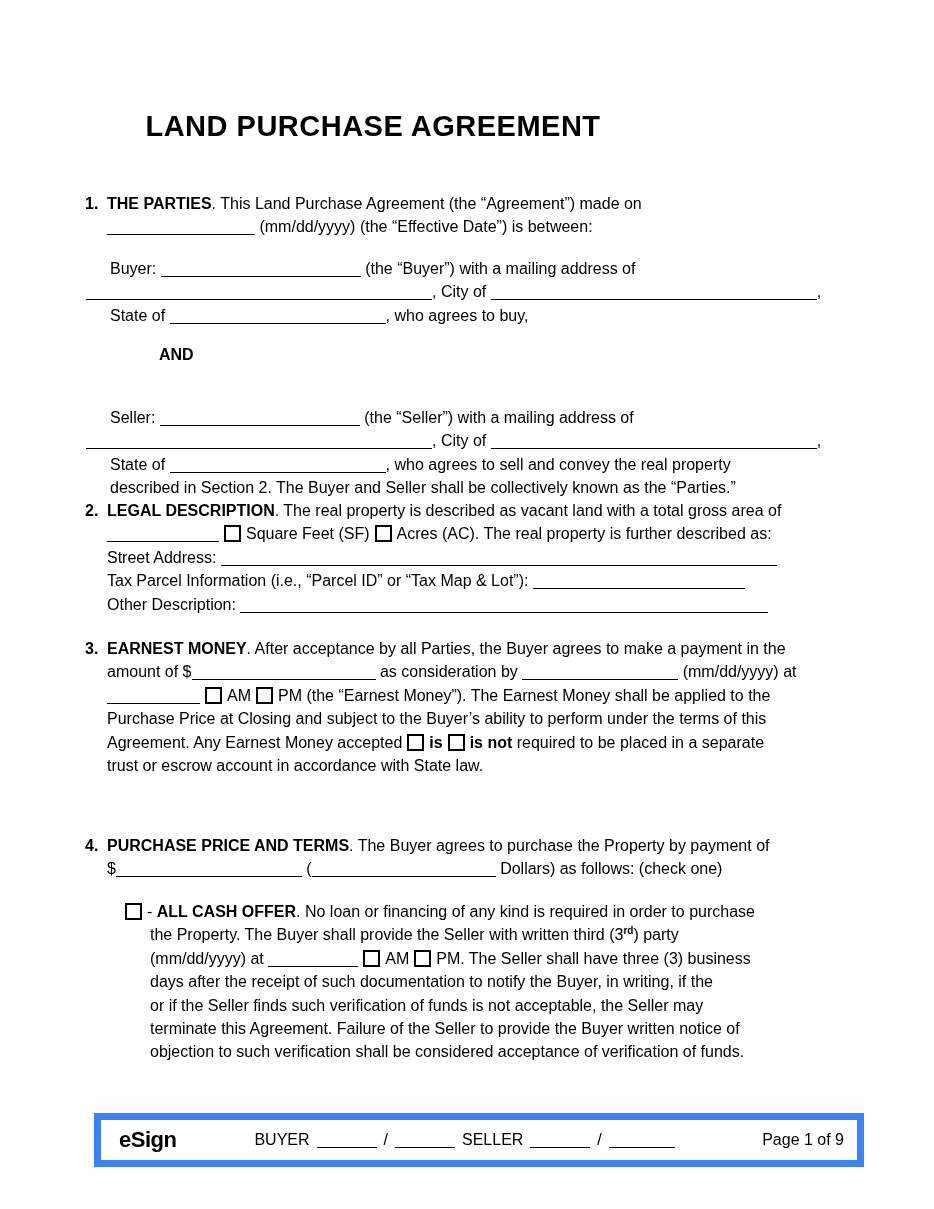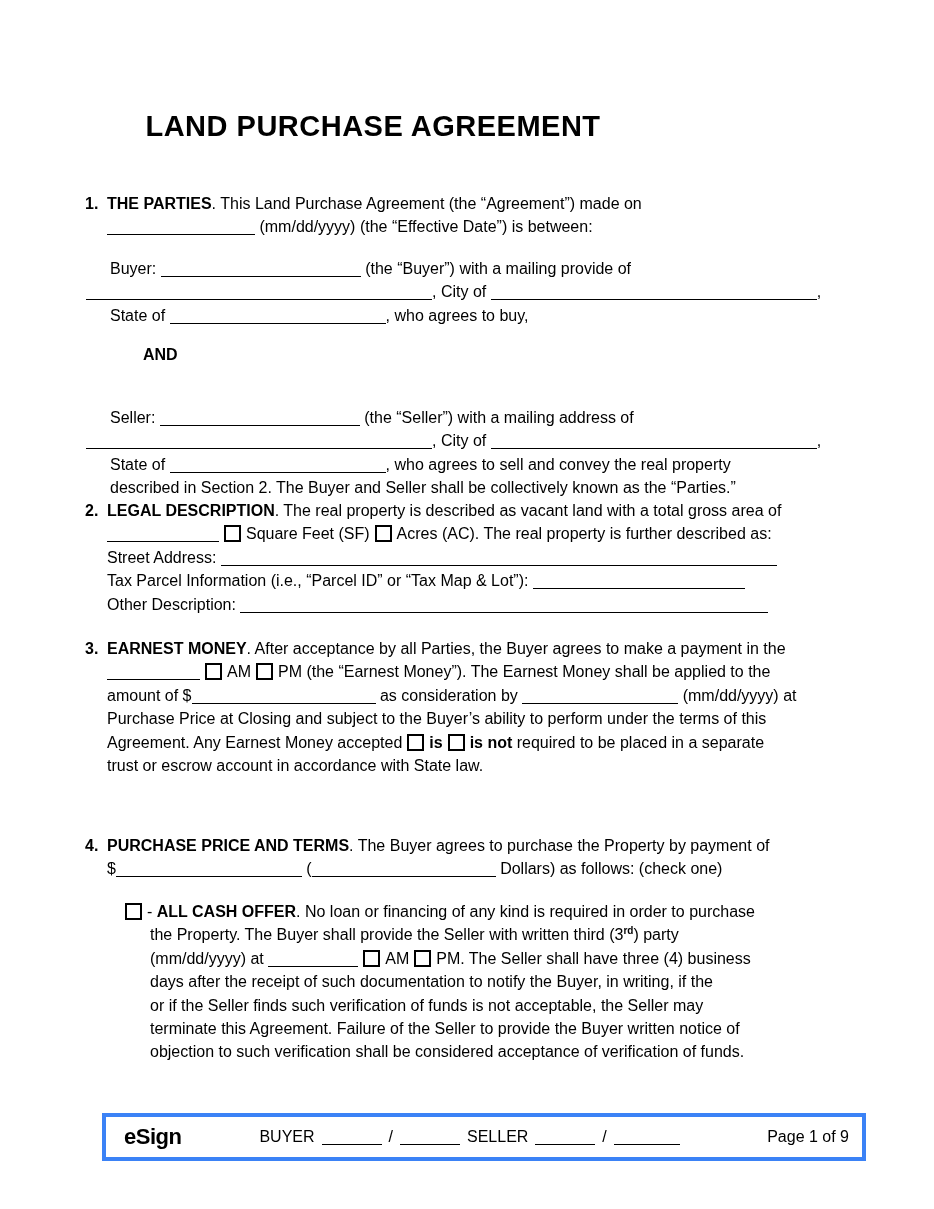--- a/index.html
+++ b/index.html
@@ -26,79 +26,79 @@
     display:inline-block;border-bottom:1.6px solid #000;height:13px;
     vertical-align:-3px;
   }
   .cb{
     display:inline-block;width:13px;height:13px;border:2.5px solid #000;
     vertical-align:-3px;margin:0 5px;background:#fff;
   }
   .cb.nl{margin-left:0;}
   sup{font-size:10px;font-weight:bold;vertical-align:super;line-height:0;}
   .footer{
-    left:102px;top:1113px;width:756px;height:40px;border:4px solid #3b82f6;
+    left:94px;top:1113px;width:756px;height:40px;border:7px solid #3b82f6;
     display:flex;align-items:center;
   }
   .brand{font-size:22px;font-weight:bold;letter-spacing:-0.5px;margin-left:18px;}
   .fgroup{margin-left:78px;white-space:nowrap;}
   .fblank{margin:0 7px;vertical-align:-3px;}
   .fpage{margin-left:auto;margin-right:13px;}
 </style>
 </head>
 <body>
 
 <div class="abs title" style="top:108px;left:0;">LAND PURCHASE AGREEMENT</div>
 
 <div class="abs sec" style="top:192px;">
   <div class="ln first"><span class="num">1.</span><span class="b">THE PARTIES</span><span>. This Land Purchase Agreement (the “Agreement”) made on</span></div>
   <div class="ln"><span class="blank" style="width:148px"></span><span> (mm/dd/yyyy) (the “Effective Date”) is between:</span></div>
 </div>
 
 <div class="abs party" style="top:257px;">
-  <div class="ln"><span>Buyer: </span><span class="blank" style="width:200px"></span><span> (the “Buyer”) with a mailing provide of</span></div>
+  <div class="ln"><span>Buyer: </span><span class="blank" style="width:200px"></span><span> (the “Buyer”) with a mailing address of</span></div>
   <div class="ln outdent"><span class="blank" style="width:346px"></span><span>, City of </span><span class="blank" style="width:326px"></span><span>,</span></div>
   <div class="ln"><span>State of </span><span class="blank" style="width:216px"></span><span>, who agrees to buy,</span></div>
 </div>
 
-<div class="abs ln b" style="top:343px;left:143px;">AND</div>
+<div class="abs ln b" style="top:343px;left:159px;">AND</div>
 
 <div class="abs party" style="top:406px;">
   <div class="ln"><span>Seller: </span><span class="blank" style="width:200px"></span><span> (the “Seller”) with a mailing address of</span></div>
   <div class="ln outdent"><span class="blank" style="width:346px"></span><span>, City of </span><span class="blank" style="width:326px"></span><span>,</span></div>
   <div class="ln"><span>State of </span><span class="blank" style="width:216px"></span><span>, who agrees to sell and convey the real property</span></div>
   <div class="ln"><span>described in Section 2. The Buyer and Seller shall be collectively known as the “Parties.”</span></div>
 </div>
 
 <div class="abs sec" style="top:499px;">
   <div class="ln first"><span class="num">2.</span><span class="b">LEGAL DESCRIPTION</span><span>. The real property is described as vacant land with a total gross area of</span></div>
   <div class="ln"><span class="blank" style="width:112px"></span><span class="cb"></span><span>Square Feet (SF)</span><span class="cb"></span><span>Acres (AC). The real property is further described as:</span></div>
   <div class="ln"><span>Street Address: </span><span class="blank" style="width:556px"></span></div>
   <div class="ln"><span>Tax Parcel Information (i.e., “Parcel ID” or “Tax Map &amp; Lot”): </span><span class="blank" style="width:212px"></span></div>
   <div class="ln"><span>Other Description: </span><span class="blank" style="width:528px"></span></div>
 </div>
 
 <div class="abs sec" style="top:637px;">
   <div class="ln first"><span class="num">3.</span><span class="b">EARNEST MONEY</span><span>. After acceptance by all Parties, the Buyer agrees to make a payment in the</span></div>
+  <div class="ln"><span>amount of $</span><span class="blank" style="width:184px"></span><span> as consideration by </span><span class="blank" style="width:156px"></span><span> (mm/dd/yyyy) at</span></div>
   <div class="ln"><span class="blank" style="width:93px"></span><span class="cb"></span><span>AM</span><span class="cb"></span><span>PM (the “Earnest Money”). The Earnest Money shall be applied to the</span></div>
-  <div class="ln"><span>amount of $</span><span class="blank" style="width:184px"></span><span> as consideration by </span><span class="blank" style="width:156px"></span><span> (mm/dd/yyyy) at</span></div>
   <div class="ln"><span>Purchase Price at Closing and subject to the Buyer’s ability to perform under the terms of this</span></div>
   <div class="ln"><span>Agreement. Any Earnest Money accepted</span><span class="cb"></span><span class="b">is</span><span class="cb"></span><span class="b">is not</span><span> required to be placed in a separate</span></div>
   <div class="ln"><span>trust or escrow account in accordance with State law.</span></div>
 </div>
 
 <div class="abs sec" style="top:834px;">
   <div class="ln first"><span class="num">4.</span><span class="b">PURCHASE PRICE AND TERMS</span><span>. The Buyer agrees to purchase the Property by payment of</span></div>
   <div class="ln"><span>$</span><span class="blank" style="width:186px"></span><span> (</span><span class="blank" style="width:184px"></span><span> Dollars) as follows: (check one)</span></div>
 </div>
 
 <div class="abs cash" style="top:865px;">
   <div class="ln first"><span class="cb nl"></span><span>- </span><span class="b">ALL CASH OFFER</span><span>. No loan or financing of any kind is required in order to purchase</span></div>
   <div class="ln"><span>the Property. The Buyer shall provide the Seller with written third (3</span><sup>rd</sup><span>) party</span></div>
-  <div class="ln"><span>(mm/dd/yyyy) at </span><span class="blank" style="width:90px"></span><span class="cb"></span><span>AM</span><span class="cb"></span><span>PM. The Seller shall have three (4) business</span></div>
+  <div class="ln"><span>(mm/dd/yyyy) at </span><span class="blank" style="width:90px"></span><span class="cb"></span><span>AM</span><span class="cb"></span><span>PM. The Seller shall have three (3) business</span></div>
   <div class="ln"><span>days after the receipt of such documentation to notify the Buyer, in writing, if the</span></div>
   <div class="ln"><span>or if the Seller finds such verification of funds is not acceptable, the Seller may</span></div>
   <div class="ln"><span>terminate this Agreement. Failure of the Seller to provide the Buyer written notice of</span></div>
   <div class="ln"><span>objection to such verification shall be considered acceptance of verification of funds.</span></div>
 </div>
 
 <div class="abs footer">
   <span class="brand">eSign</span>
   <span class="fgroup"><span>BUYER</span><span class="blank fblank" style="width:60px"></span><span>/</span><span class="blank fblank" style="width:60px"></span><span>SELLER</span><span class="blank fblank" style="width:60px"></span><span>/</span><span class="blank fblank" style="width:66px"></span></span>
   <span class="fpage">Page 1 of 9</span>

